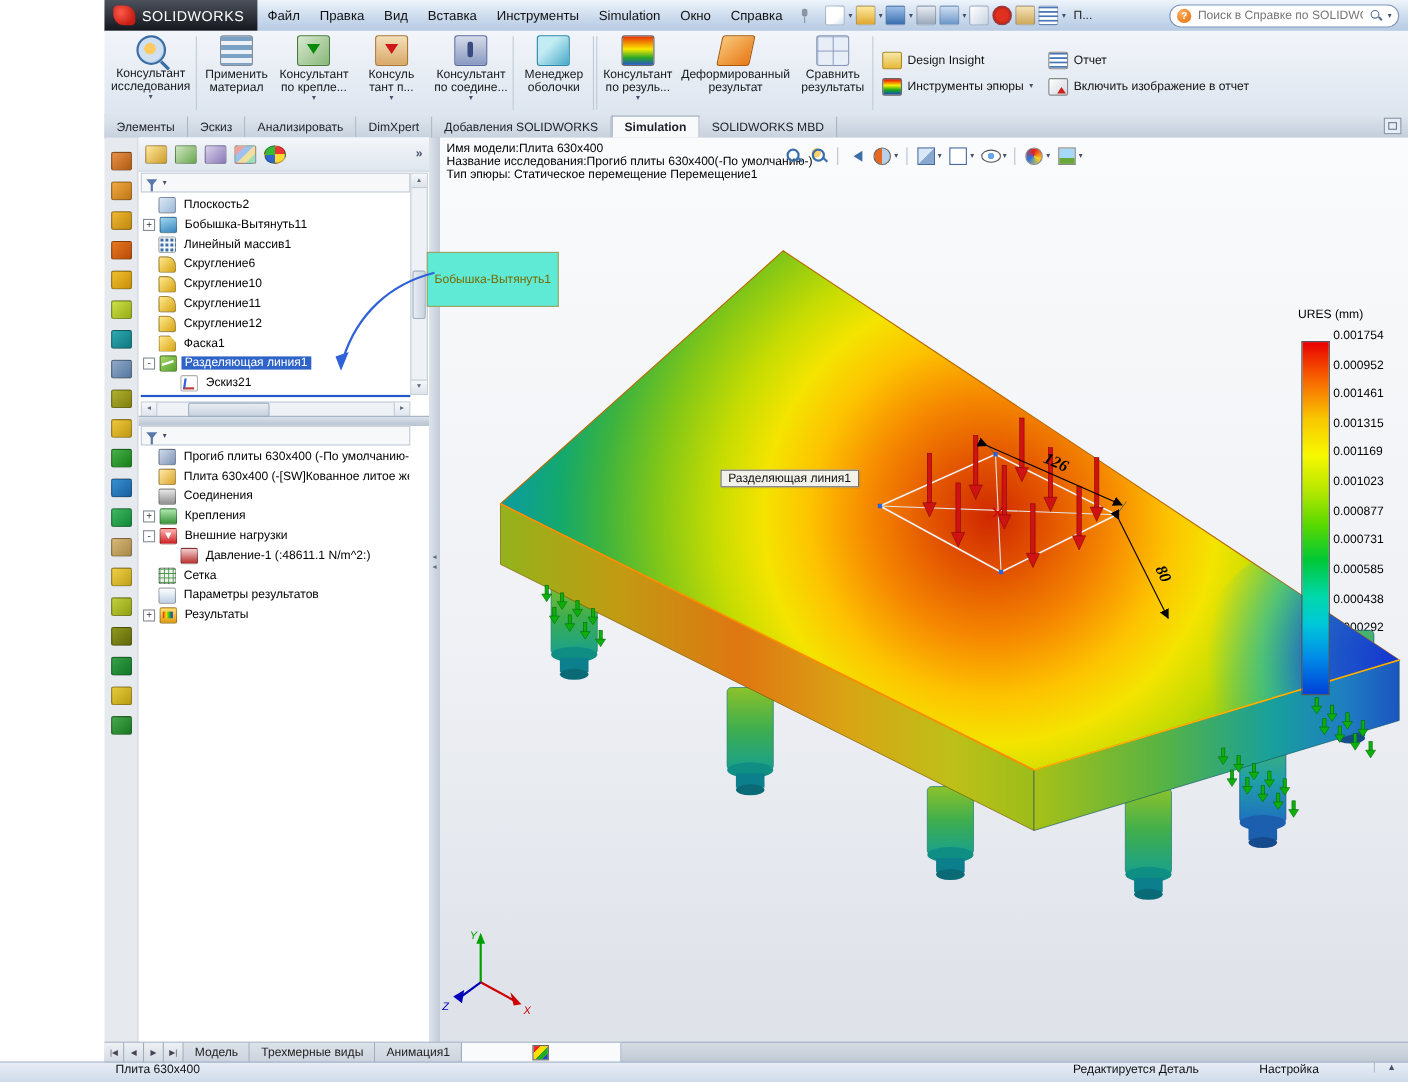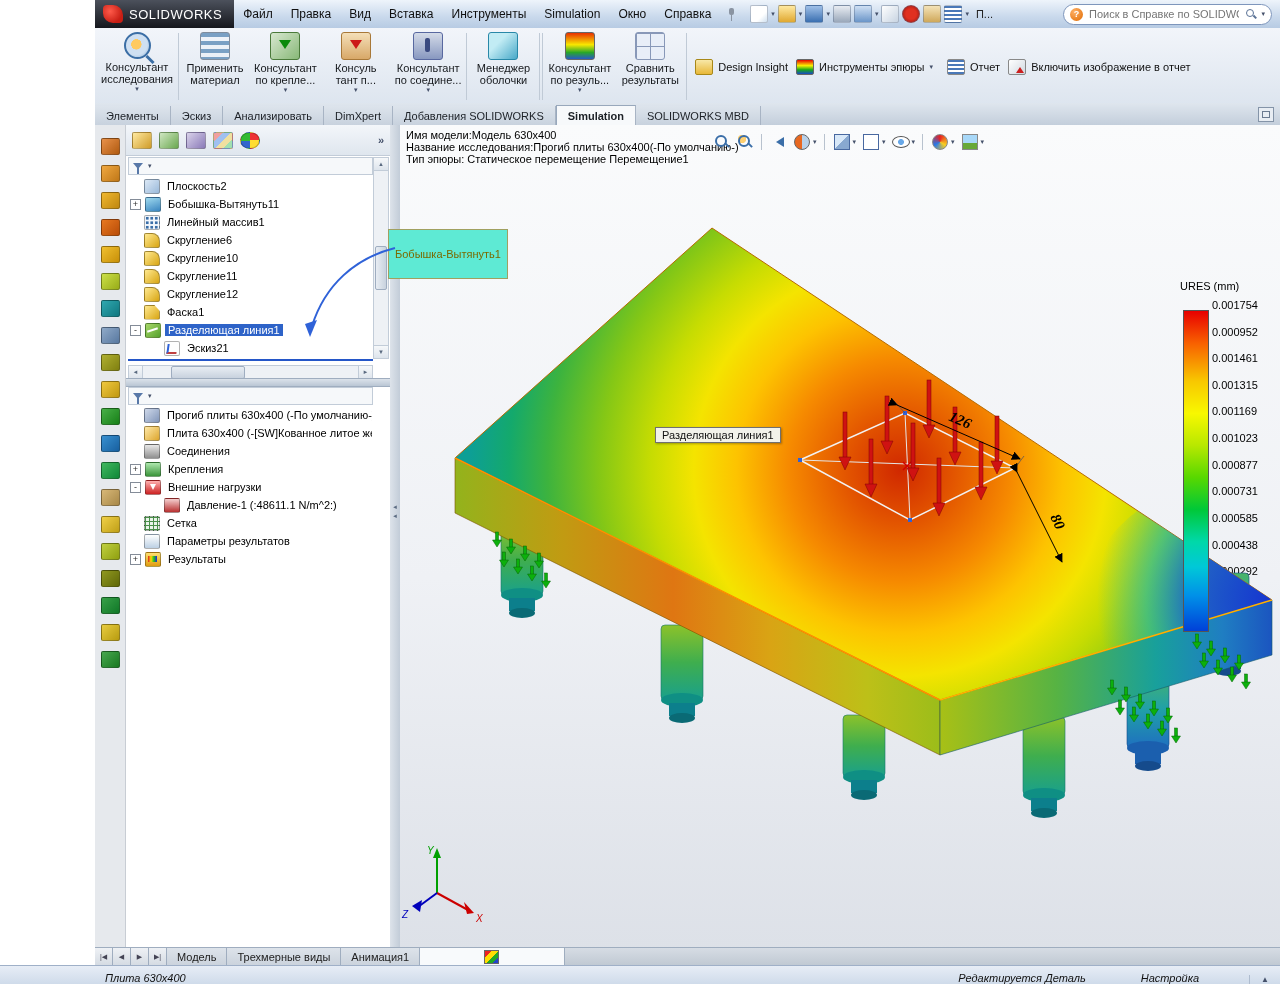--- a/index.html
+++ b/index.html
@@ -59,21 +59,21 @@
   .ri-loads::after{content:"";position:absolute;left:8px;top:7px;border:6px solid transparent;border-top:9px solid #cc1818;}
   .ri-connect{background:linear-gradient(180deg,#d4dbe8,#8898c0);border:1px solid #5868a0;}
   .ri-connect::after{content:"";position:absolute;left:11px;top:5px;width:5px;height:14px;background:#3a4a80;border-radius:2px;}
   .ri-shell{background:linear-gradient(135deg,#c2ecf4 35%,#48a8c8);border:1px solid #2888a8;}
   .ri-run{background:linear-gradient(135deg,#e82800 0%,#f8a800 30%,#f8f000 55%,#48c828 80%,#2868d8 100%);border:1px solid #666;}
   .ri-resadvisor{background:linear-gradient(180deg,#e83000,#f8e800 45%,#28a828 75%,#2858c8);border:1px solid #666;}
   .ri-deformed{background:linear-gradient(135deg,#f8c878,#e87818);border:1px solid #a85808;transform:skewX(-12deg);}
   .ri-compare{background:#e8eef8;border:1px solid #8898b8;
     background-image:linear-gradient(#8898b8 1px,transparent 1px),linear-gradient(90deg,#8898b8 1px,transparent 1px);
     background-size:14px 13px;}
-  .rside{display:flex;justify-content:center;gap:8px;padding:0 7px;}
+  .rside{display:flex;flex-direction:column;justify-content:center;gap:8px;padding:0 7px;}
   .rrow{display:flex;align-items:center;gap:5px;}
   .sico16{width:16px;height:14px;border-radius:2px;flex:none;}
   .si-insight{background:linear-gradient(180deg,#f8e8a8,#e8b838);border:1px solid #a88818;}
   .si-plot{background:linear-gradient(180deg,#e80000,#f8f000 40%,#18a818 70%,#1848c8);border:1px solid #666;}
   .si-report{background:#fff;border:1px solid #888;background-image:linear-gradient(#4a78b8 2px,transparent 2px);background-size:100% 4px;}
   .si-image{background:linear-gradient(135deg,#fff,#d0d8e0);border:1px solid #888;position:relative;}
   .si-image::after{content:"";position:absolute;right:1px;bottom:1px;border:4px solid transparent;border-bottom:6px solid #cc2020;}
   
   #tabrow{position:absolute;left:95px;top:103px;right:0;height:22px;
     background:linear-gradient(180deg,#dfe6ee,#c3cedb);border-bottom:1px solid #98a8bc;
@@ -195,21 +195,21 @@
     background:linear-gradient(180deg,#d6dce4,#bfc8d2);border-top:1px solid #9fadbf;display:flex;align-items:stretch;}
   .bnav{width:17px;border-right:1px solid #9fadbf;background:linear-gradient(180deg,#eef1f5,#d3dae2);
     font-size:7px;display:flex;align-items:center;justify-content:center;color:#445;}
   .btab{padding:2px 10px;border-right:1px solid #9fadbf;display:flex;align-items:center;gap:5px;color:#222;
     background:linear-gradient(180deg,#dde3ea,#cad2dc);white-space:nowrap;}
   .btab.active{background:#f8fafc;font-weight:bold;flex-direction:column;}
   .bti{width:13px;height:12px;border:1px solid #666;flex:none;
     background:linear-gradient(135deg,#e22 0 25%,#fd0 25% 55%,#2a2 55% 80%,#24c 80%);}
   
   #status{position:absolute;left:0;right:0;bottom:0;height:18px;font-size:11px;color:#111;
-    background:linear-gradient(180deg,#e7edf6,#cfdbea);border-top:1px solid #9fb0c8;display:flex;align-items:flex-end;font-style:italic;}
+    background:linear-gradient(180deg,#e7edf6,#cfdbea);border-top:1px solid #9fb0c8;display:flex;align-items:flex-start;}
   .sleft{margin-left:105px;}
   .smode{margin-left:auto;}
   .scustom{margin-left:55px;}
   .scaret{margin-left:50px;margin-right:6px;width:18px;text-align:center;color:#44506a;font-size:8px;
     border-left:1px solid #aebccf;padding-left:6px;}
 </style>
 </head>
 <body>
 
 <div id="menubar">
@@ -290,20 +290,25 @@
   </div>
   <div class="rsep"></div>
   <div class="rsep"></div>
   <div class="rbtn">
     <span class="rico ri-resadvisor"></span>
     <span class="rlabel">Консультант</span>
     <span class="rlabel">по резуль...</span>
     <span class="rcaret">▾</span>
   </div>
   <div class="rbtn">
+    <span class="rico ri-deformed"></span>
+    <span class="rlabel">Деформированный</span>
+    <span class="rlabel">результат</span>
+  </div>
+  <div class="rbtn">
     <span class="rico ri-compare"></span>
     <span class="rlabel">Сравнить</span>
     <span class="rlabel">результаты</span>
   </div>
   <div class="rsep"></div>
   <div class="rside">
     <div class="rrow">
       <span class="sico16 si-insight"></span>
       <span>Design Insight</span>
     </div>
@@ -499,21 +504,21 @@
 </div>
 
 <div id="vsplit">
   <div class="vgrip">
     <div>◄</div>
     <div>◄</div>
   </div>
 </div>
 
 <div id="viewport">
-  <div class="vh" style="top:4px">Имя модели:Модель 630x400</div>
+  <div class="vh" style="top:4px">Имя модели:Плита 630x400</div>
   <div class="vh" style="top:16px">Название исследования:Прогиб плиты 630x400(-По умолчанию-)</div>
   <div class="vh" style="top:28px">Тип эпюры: Статическое перемещение Перемещение1</div>
 
   <div class="vtoolbar">
     <span class="vtb">
         <span class="vi vi-mag"></span>
       </span>
     <span class="vtb">
         <span class="vi vi-magp"></span>
       </span>

